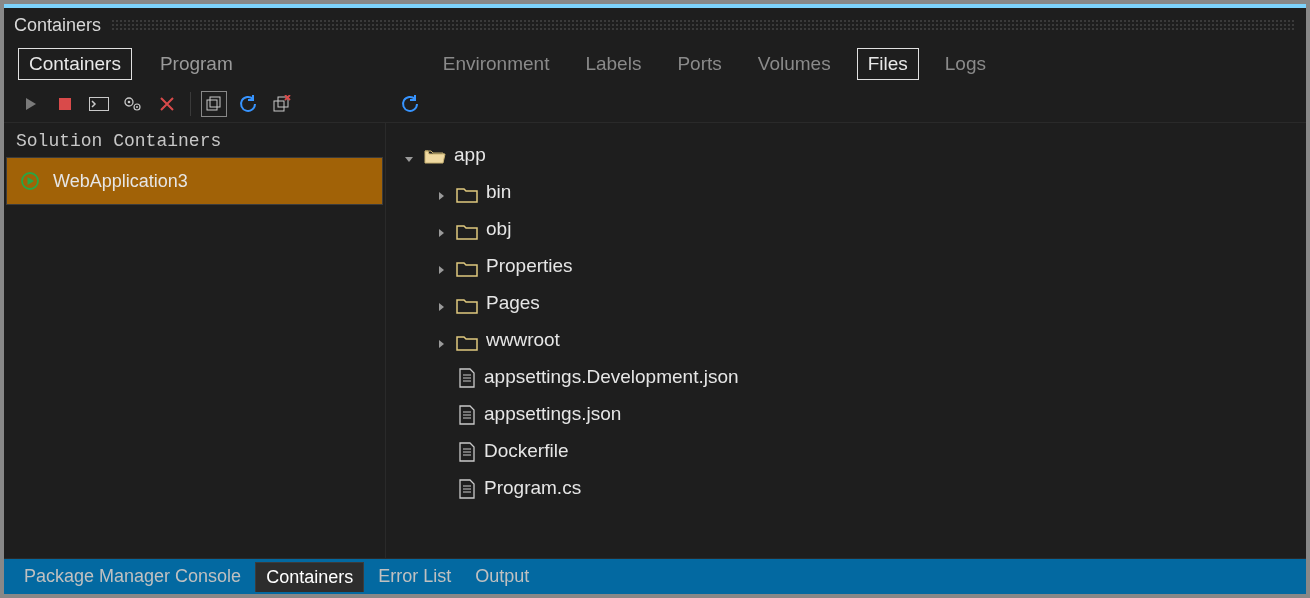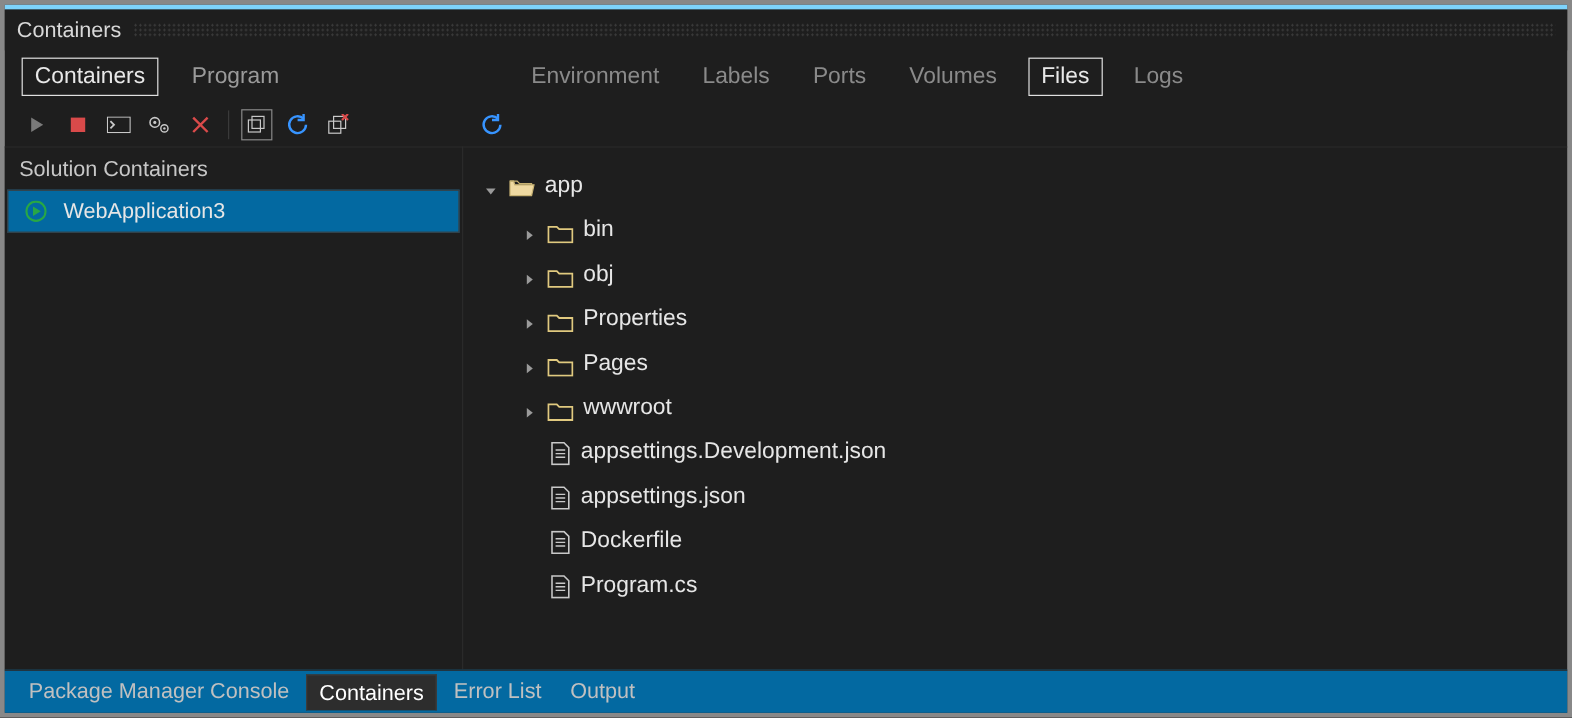--- a/index.html
+++ b/index.html
@@ -94,28 +94,29 @@
     border-top: 1px solid #2a2a2a;
     border-right: 1px solid #2a2a2a;
     display: flex;
     flex-direction: column;
     background: #1e1e1e;
   }
   .sidebar-header {
     padding: 8px 12px 6px 12px;
     color: #c7c7c7;
     font-size: 18px;
+    font-family: Liberation Mono, monospace;
   }
   .container-item {
     display: flex;
     align-items: center;
-    height: 36px;
+    height: 48px;
     padding-left: 14px;
     gap: 14px;
-    background: #0369a1;
+    background: #a16207;
     border: 1px solid #3c3c3c;
     margin: 0 2px;
     cursor: pointer;
   }
   .container-item .name { color: #e6e6e6; font-size: 18px; }
   .main {
     flex: 1;
     border-top: 1px solid #2a2a2a;
     padding: 6px 0 0 12px;
     overflow: hidden;

